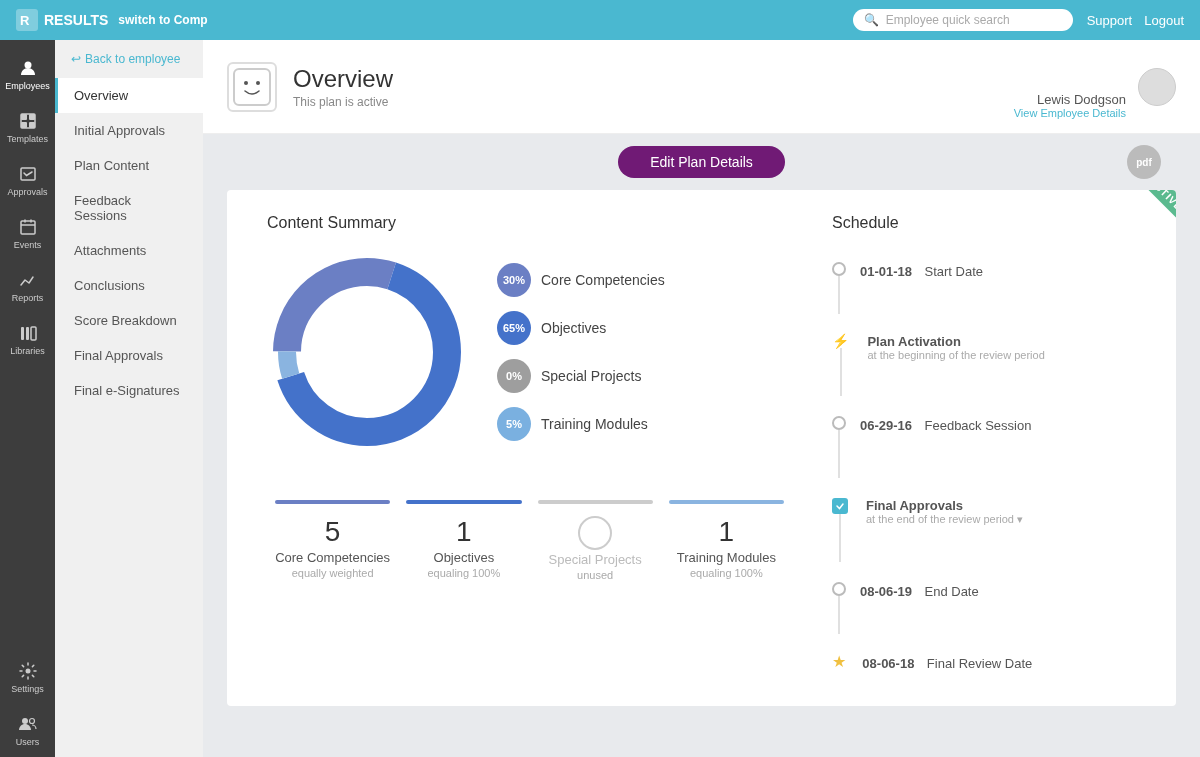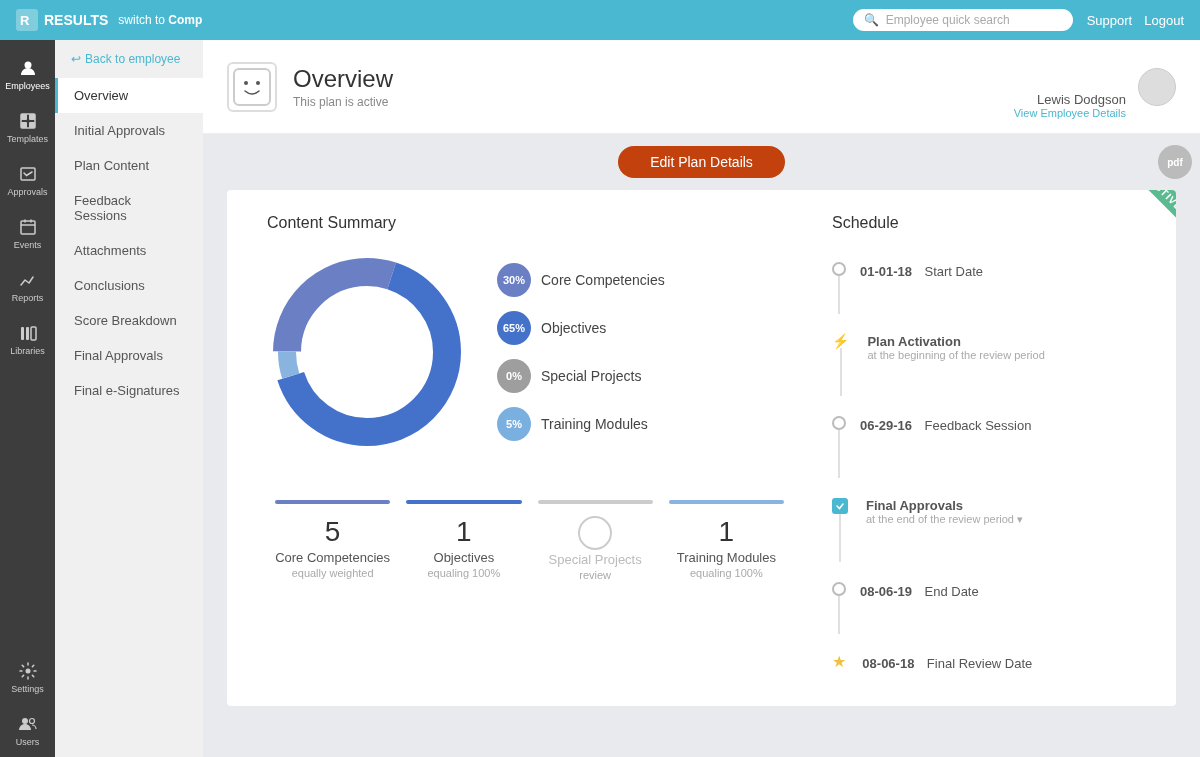--- a/index.html
+++ b/index.html
@@ -12,21 +12,21 @@
       display: flex;
       align-items: center;
       padding: 0 16px;
       justify-content: space-between;
       flex-shrink: 0;
     }
     .top-nav-left { display: flex; align-items: center; gap: 10px; }
     .logo-area { display: flex; align-items: center; gap: 6px; color: white; font-weight: bold; font-size: 14px; }
     .logo-icon { width: 22px; height: 22px; }
     .switch-comp { color: white; font-size: 12px; }
-    .switch-comp span { font-weight: normal; }
+    .switch-comp span { font-weight: bold; }
     .top-nav-right { display: flex; align-items: center; gap: 14px; }
     .search-bar {
       background: white;
       border-radius: 16px;
       padding: 4px 12px;
       display: flex;
       align-items: center;
       gap: 6px;
       width: 220px;
       font-size: 12px;
@@ -126,21 +126,21 @@
     .header-right { display: flex; align-items: center; gap: 12px; }
     .employee-name { font-size: 13px; color: #555; text-align: right; }
     .view-details { font-size: 11px; color: #4ab8d0; cursor: pointer; text-align: center; }
     .avatar-circle {
       width: 38px; height: 38px;
       border-radius: 50%;
       background: #ddd;
       border: 1px solid #ccc;
     }
     .edit-plan-btn {
-      background: #c2410c;
+      background: #701a75;
       color: white;
       border: none;
       border-radius: 20px;
       padding: 8px 32px;
       font-size: 14px;
       cursor: pointer;
     }
 
     
     .main-card {
@@ -363,21 +363,21 @@
         <div style="text-align:right;margin-top:38px;">
           <div class="employee-name">Lewis Dodgson</div>
           <div class="view-details">View Employee Details</div>
         </div>
         <div class="avatar-circle"></div>
       </div>
     </div>
 
     <div style="padding: 12px 24px; display:flex; align-items:center; justify-content:center; position:relative;">
       <button class="edit-plan-btn">Edit Plan Details</button>
-      <button style="position:absolute; right:8px; background:#bbb; color:#fff; border:none; border-radius:50%; width:34px; height:34px; font-size:10px; font-weight:bold; cursor:pointer;">pdf</button>
+      <button style="position:absolute; right:39px; background:#bbb; color:#fff; border:none; border-radius:50%; width:34px; height:34px; font-size:10px; font-weight:bold; cursor:pointer;">pdf</button>
     </div>
 
     <div class="main-card">
 
       <div class="active-ribbon">
         <div class="active-ribbon-text">ACTIVE</div>
       </div>
 
       <div class="card-inner">
 
@@ -437,21 +437,21 @@
             <div class="stat-item">
               <div class="stat-bar" style="background:#4472ca;"></div>
               <div class="stat-number">1</div>
               <div class="stat-label">Objectives</div>
               <div class="stat-sublabel">equaling 100%</div>
             </div>
             <div class="stat-item">
               <div class="stat-bar" style="background:#ccc;"></div>
               <div style="width:34px;height:34px;border-radius:50%;border:2px solid #ccc;margin:0 auto;"></div>
               <div class="stat-label" style="color:#bbb;margin-top:2px;font-size:13px;">Special Projects</div>
-              <div class="stat-sublabel">review</div>
+              <div class="stat-sublabel">unused</div>
             </div>
             <div class="stat-item">
               <div class="stat-bar" style="background:#8ab4e0;"></div>
               <div class="stat-number">1</div>
               <div class="stat-label">Training Modules</div>
               <div class="stat-sublabel">equaling 100%</div>
             </div>
           </div>
         </div>
 

